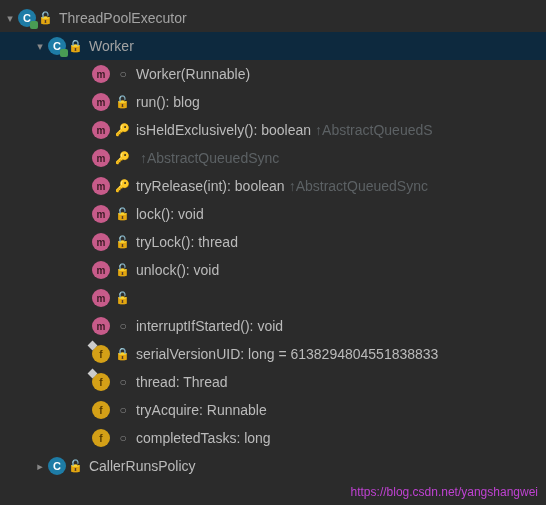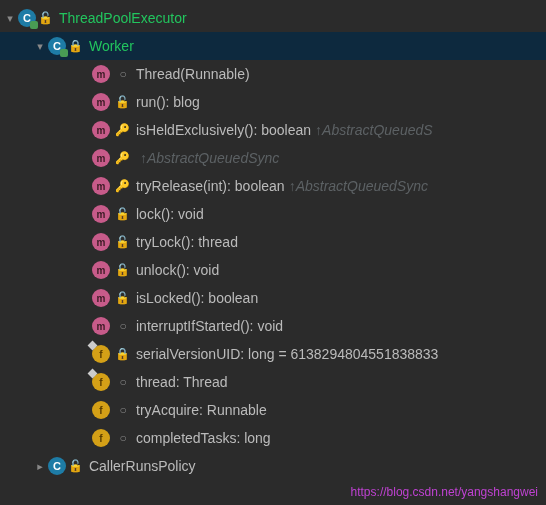--- a/index.html
+++ b/index.html
@@ -116,26 +116,25 @@
   }
   .lock-orange {
     color: #d9822b;
     font-size: 12px;
     margin-right: 6px;
   }
   .label {
     color: #bbbbbb;
   }
   .label.bright {
-    color: #22c55e;
+    color: #a3a3a3;
   }
   .override {
     color: #5c6164;
     margin-left: 4px;
-    font-style: italic;
   }
   .watermark {
     position: absolute;
     right: 8px;
     bottom: 6px;
     color: #d946ef;
     font-size: 12px;
     opacity: 0.85;
   }
 </style>
@@ -155,21 +154,21 @@
     <span class="arrow">▾</span>
     <span class="icon-c green-corner">C</span>
     <span class="lock-orange">🔒</span>
     <span class="label bright">Worker</span>
   </div>
 
   <div id="members">
       <div class="row indent2">
         <span class="icon-m">m</span>
         <span class="vis vis-package">○</span>
-        <span class="label">Thread(Runnable)</span>
+        <span class="label">Worker(Runnable)</span>
       </div>
       <div class="row indent2">
         <span class="icon-m">m</span>
         <span class="vis vis-public">🔓</span>
         <span class="label">run(): blog</span>
       </div>
       <div class="row indent2">
         <span class="icon-m">m</span>
         <span class="vis vis-protected">🔑</span>
         <span class="label">isHeldExclusively(): boolean</span>
@@ -197,21 +196,20 @@
         <span class="label">tryLock(): thread</span>
       </div>
       <div class="row indent2">
         <span class="icon-m">m</span>
         <span class="vis vis-public">🔓</span>
         <span class="label">unlock(): void</span>
       </div>
       <div class="row indent2">
         <span class="icon-m">m</span>
         <span class="vis vis-public">🔓</span>
-        <span class="label">isLocked(): boolean</span>
       </div>
       <div class="row indent2">
         <span class="icon-m">m</span>
         <span class="vis vis-package">○</span>
         <span class="label">interruptIfStarted(): void</span>
       </div>
       <div class="row indent2">
         <span class="icon-f static">f</span>
         <span class="vis vis-private">🔒</span>
         <span class="label">serialVersionUID: long = 6138294804551838833</span>

